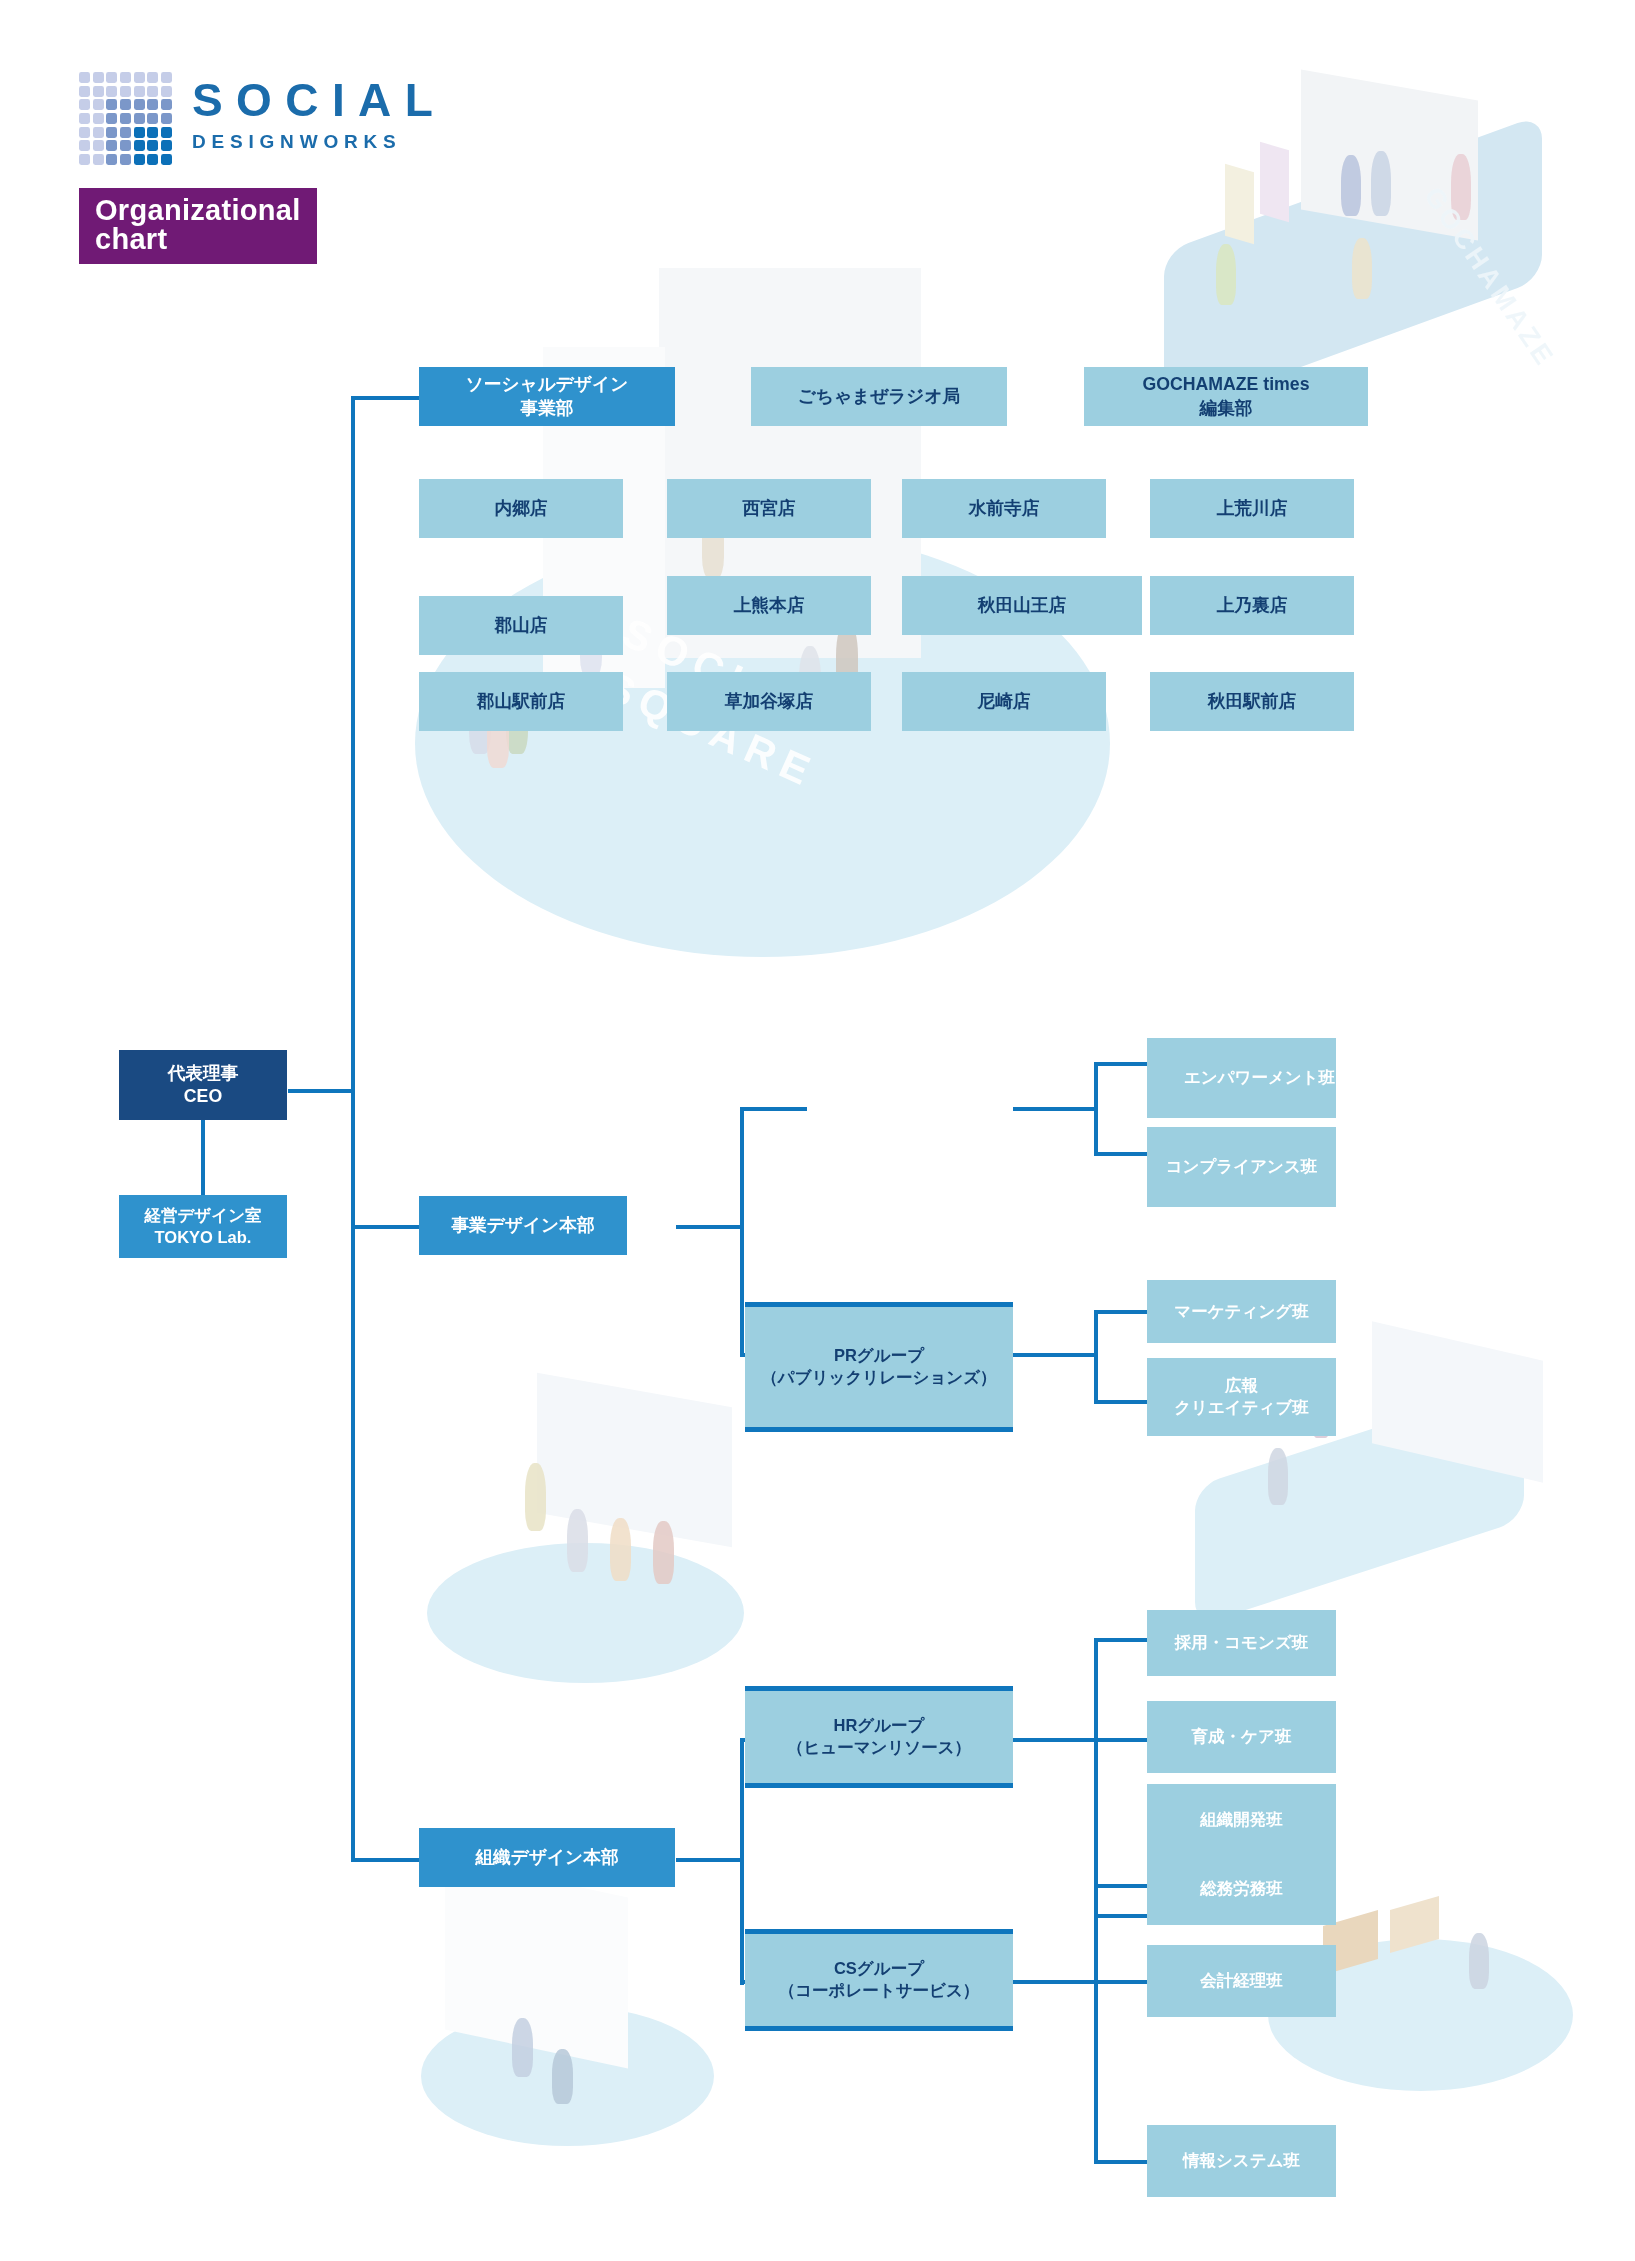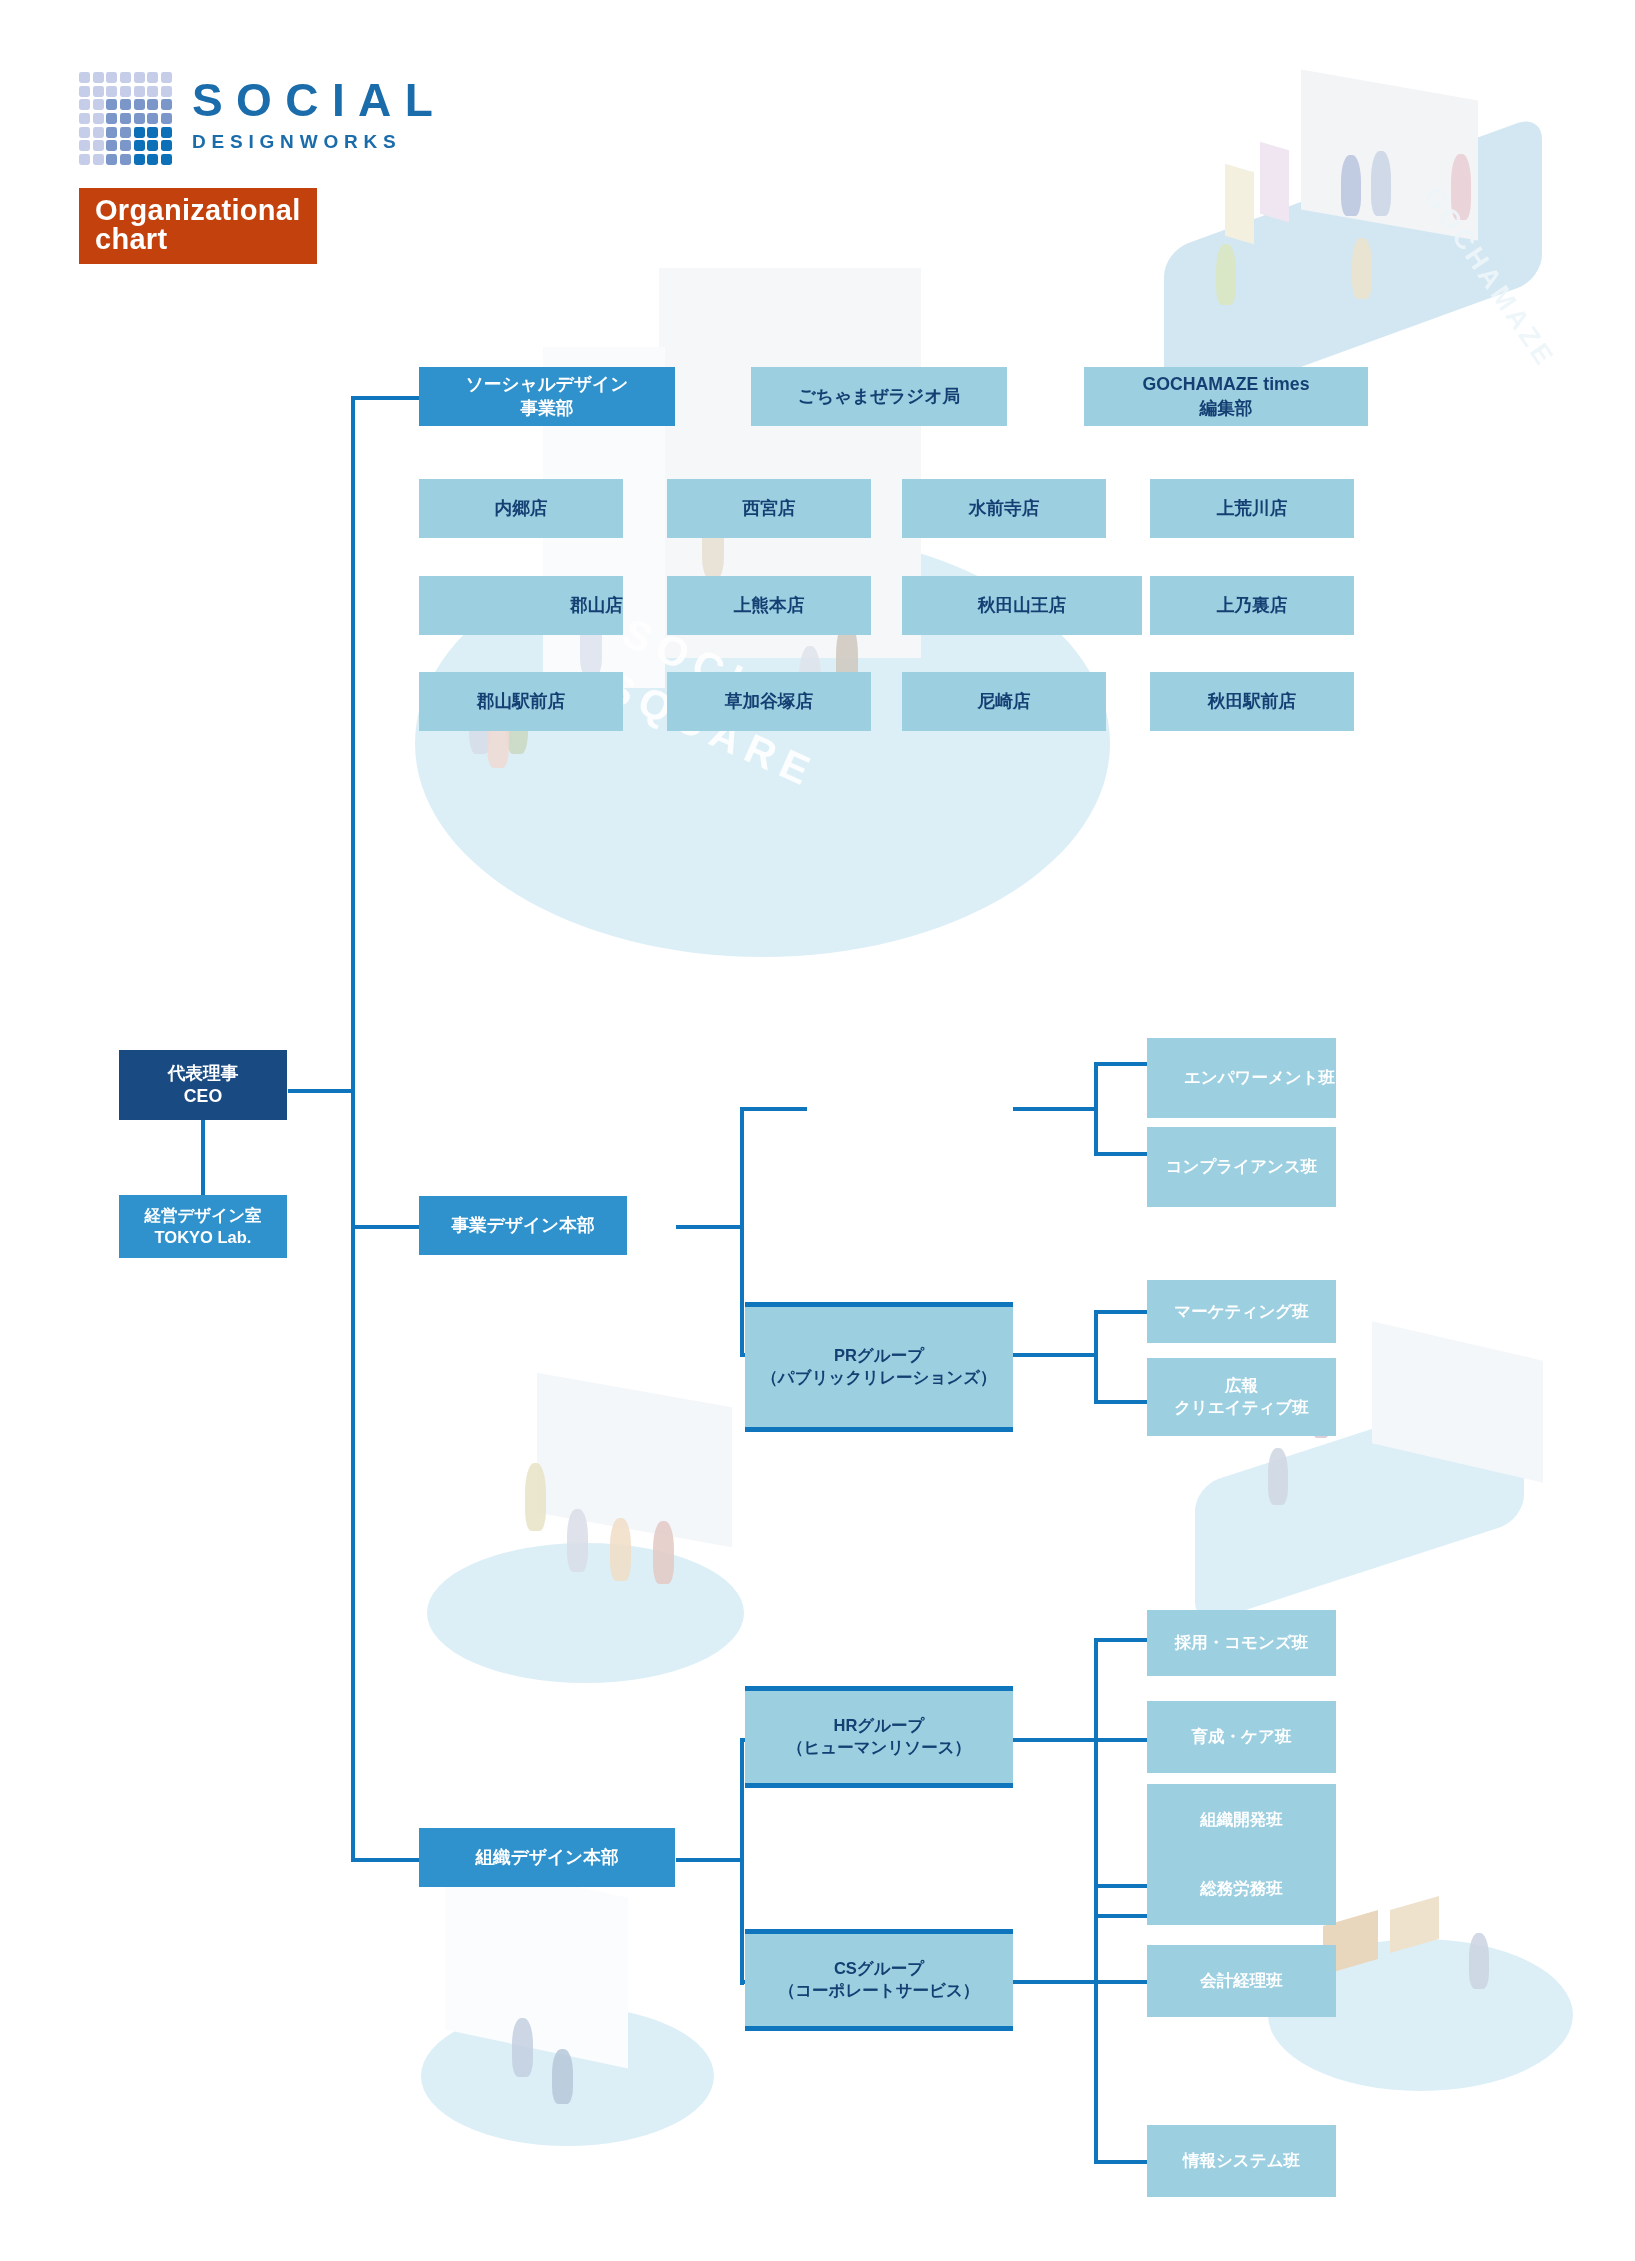--- a/index.html
+++ b/index.html
@@ -14,21 +14,21 @@
   
   #logo-block{position:absolute;left:79px;top:72px;}
   #logo-grid{position:absolute;left:0;top:0;width:93px;height:93px;
     display:grid;grid-template-columns:repeat(7,1fr);grid-template-rows:repeat(7,1fr);gap:2.4px;}
   #logo-grid i{display:block;border-radius:2.4px;background:#c5cde8;}
   #logo-grid i.m{background:#7b97c9;}
   #logo-grid i.d{background:#0c70b8;}
   #logo-word{position:absolute;left:113px;top:4.9px;}
   #social-text{font-size:46px;font-weight:700;letter-spacing:13.4px;color:#1b6cab;line-height:1;}
   #dw-text{font-size:19px;font-weight:700;letter-spacing:5.8px;color:#1b6cab;margin-top:8.5px;}
-  #chart-title-bar{position:absolute;left:0;top:116px;background:#c2410c;
+  #chart-title-bar{position:absolute;left:0;top:116px;background:#701a75;
     padding:8px 16px 10.4px 16px;}
   #chart-title-bar span{color:#fff;font-size:29px;font-weight:700;letter-spacing:0.3px;line-height:1;}
 
   
   .illo{position:absolute;pointer-events:none;}
   .illo .disc{position:absolute;border-radius:50%;background:#dcedf5;}
   .illo .pill{position:absolute;border-radius:24.4px;background:#d3e7f2;}
   .illo .pers{position:absolute;border-radius:44% 44% 30% 30%;opacity:.85;}
   .illo .panel{position:absolute;background:#f4f6f8;}
   .illo .wm{position:absolute;color:#ffffff;font-weight:700;letter-spacing:4.9px;opacity:.9;}
@@ -243,21 +243,21 @@
   <div class="bx b-lightnavy fs28" style="left:667px;top:479px;width:204px;height:59px;">
     <span>西宮店</span>
     </div>
   <div class="bx b-lightnavy fs28" style="left:902px;top:479px;width:204px;height:59px;">
     <span>水前寺店</span>
     </div>
   <div class="bx b-lightnavy fs28" style="left:1150px;top:479px;width:204px;height:59px;text-align:center;">
     <span>上荒川店</span>
     </div>
 
-  <div class="bx b-lightnavy fs28" style="left:419px;top:576px;width:204px;height:59px;justify-content:flex-end;">
+  <div class="bx b-lightnavy fs28" style="left:419px;top:596px;width:204px;height:59px;">
     <span>郡山店</span>
     </div>
   <div class="bx b-lightnavy fs28" style="left:667px;top:576px;width:204px;height:59px;">
     <span>上熊本店</span>
     </div>
   <div class="bx b-lightnavy fs28" style="left:902px;top:576px;width:240px;height:59px;font-family:Liberation Serif, serif;">
     <span>秋田山王店</span>
     </div>
   <div class="bx b-lightnavy fs28" style="left:1150px;top:576px;width:204px;height:59px;">
     <span>上乃裏店</span>

